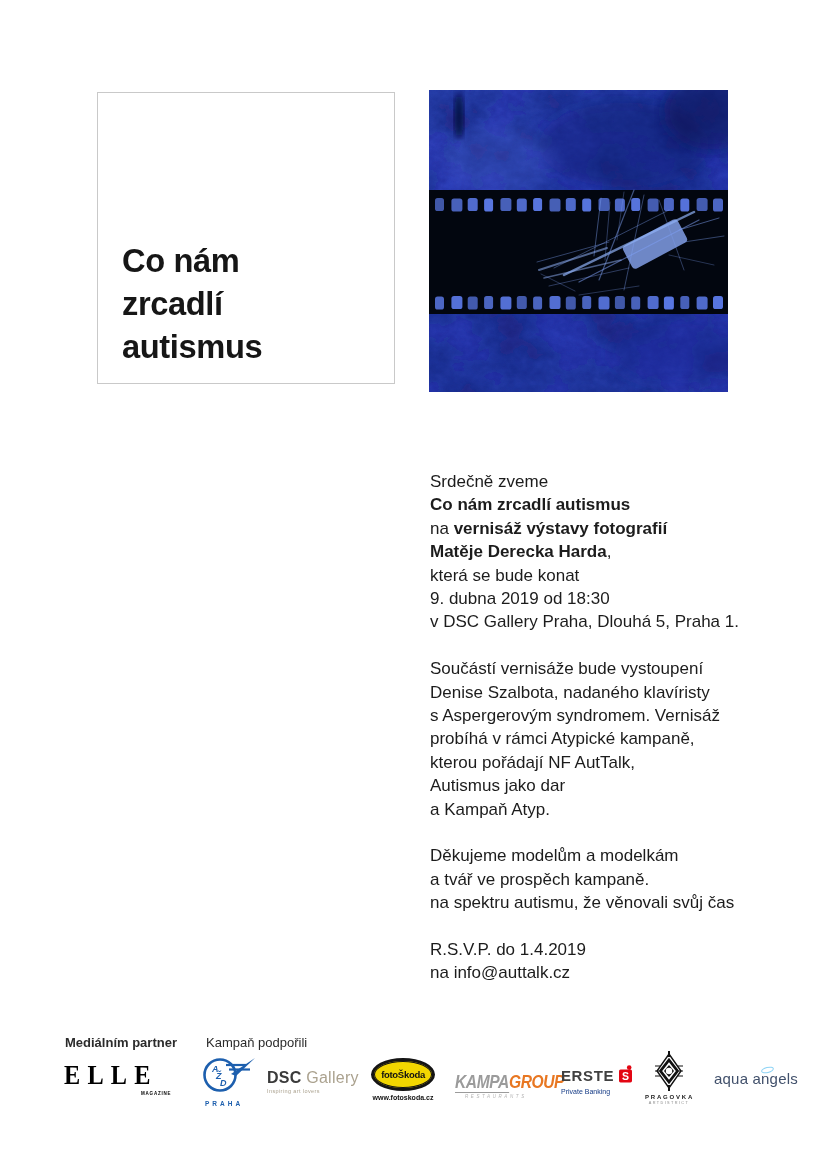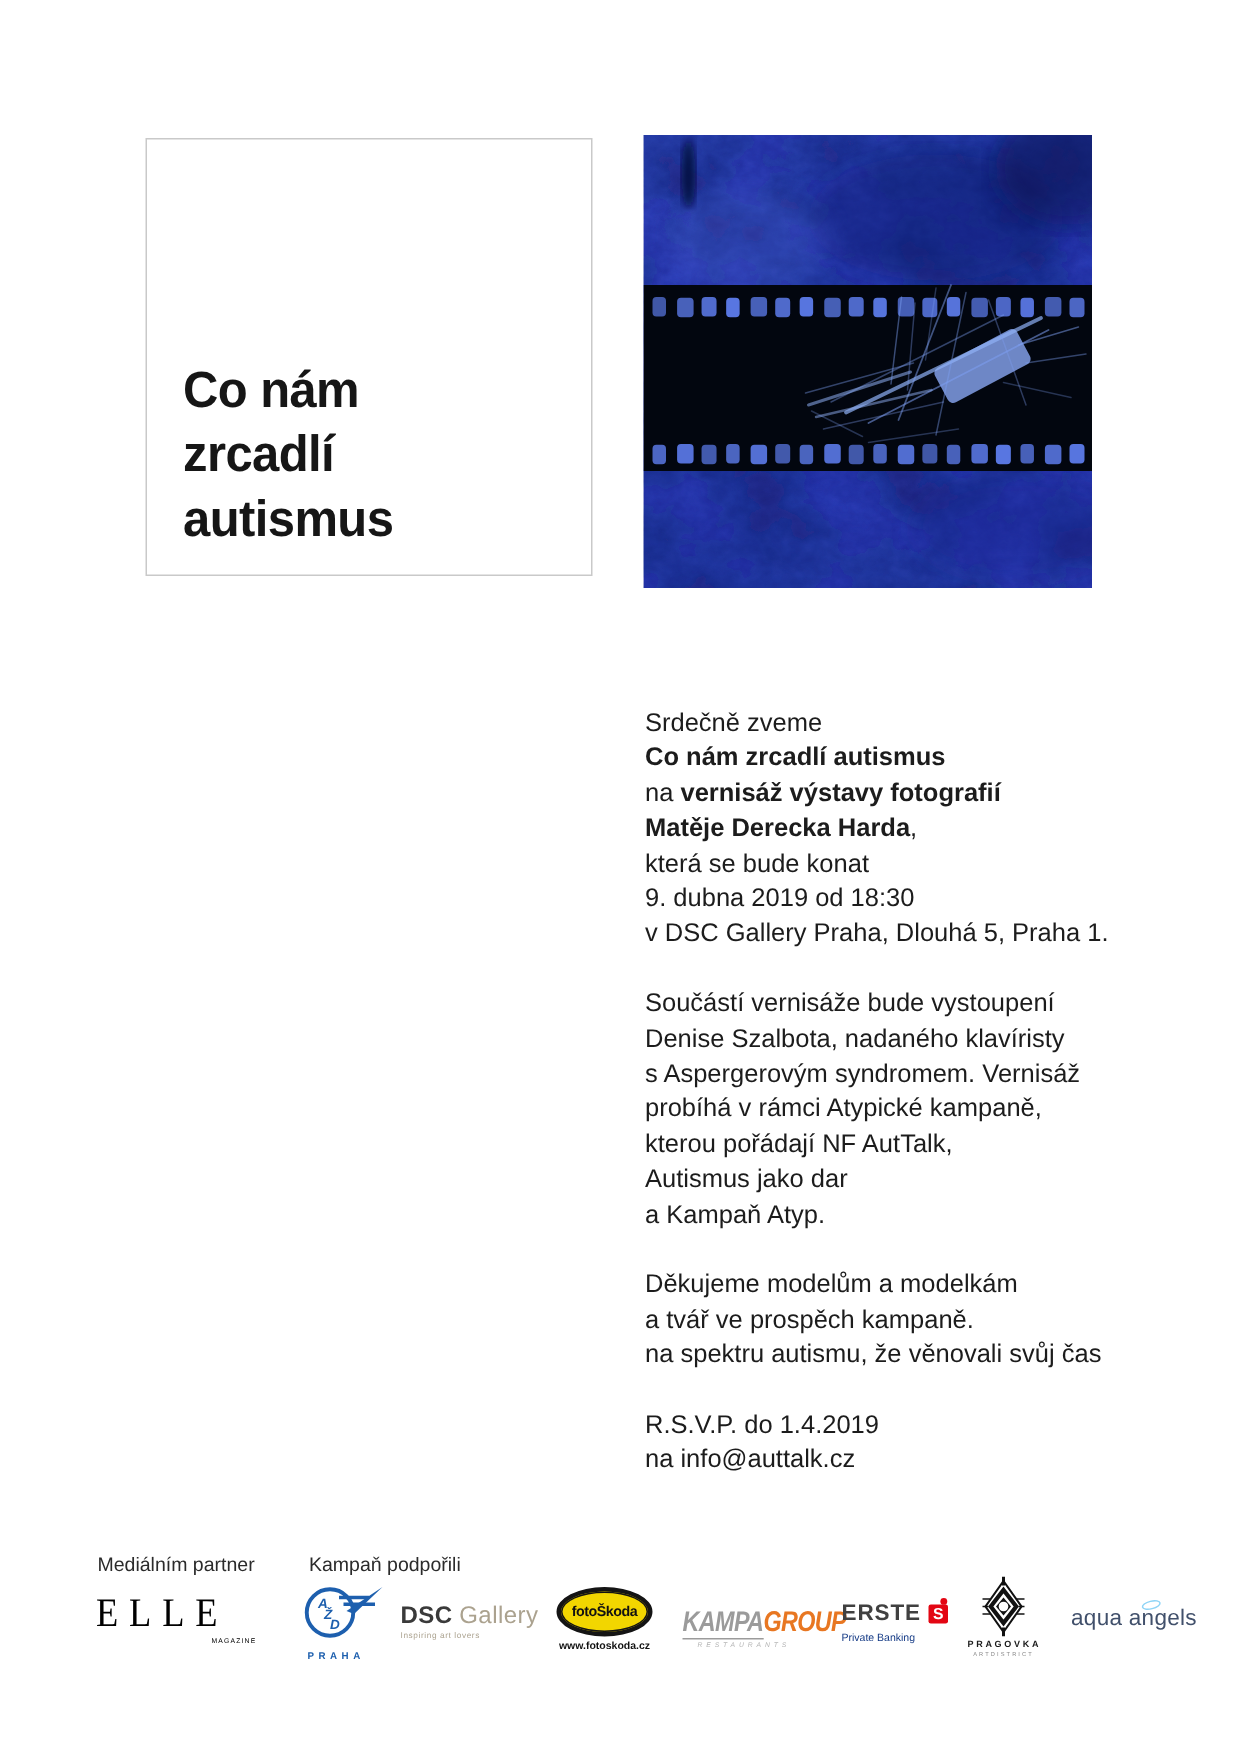--- a/index.html
+++ b/index.html
@@ -17,27 +17,27 @@
   .hero{position:absolute;left:429px;top:90px;width:299px;height:302px;}
   .hero svg{display:block;}
 
   
   .invitation{position:absolute;left:430px;top:426px;font-size:17px;line-height:23.4px;color:#1c1c1c;margin-top:44px;}
   .para + .para{margin-top:23.4px;}
   .b{font-weight:700;}
 
   
   .plabel{position:absolute;top:1035px;font-size:13px;color:#2b2b2b;}
-  #lbl-media{left:65px;}
+  #lbl-media{left:65px;font-weight:bold;}
   #lbl-campaign{left:206px;}
 
   .logo{position:absolute;}
 
   
-  .elle{left:64px;top:1060px;width:110px;}
+  .elle{left:64px;top:1060px;width:110px;font-weight:bold;}
   .elle-word{font-family:"Liberation Serif",serif;font-size:27px;color:#000;
              letter-spacing:8px;transform:scaleX(0.9);transform-origin:left top;}
   .elle-sub{position:absolute;left:77px;top:31px;font-size:4.5px;letter-spacing:0.8px;color:#000;}
 
   
   .azd{left:202px;top:1056px;width:56px;text-align:left;}
   .azd-sub{margin-top:2px;margin-left:3px;font-size:6.5px;font-weight:700;
            letter-spacing:3px;color:#1d5fae;}
 
   

